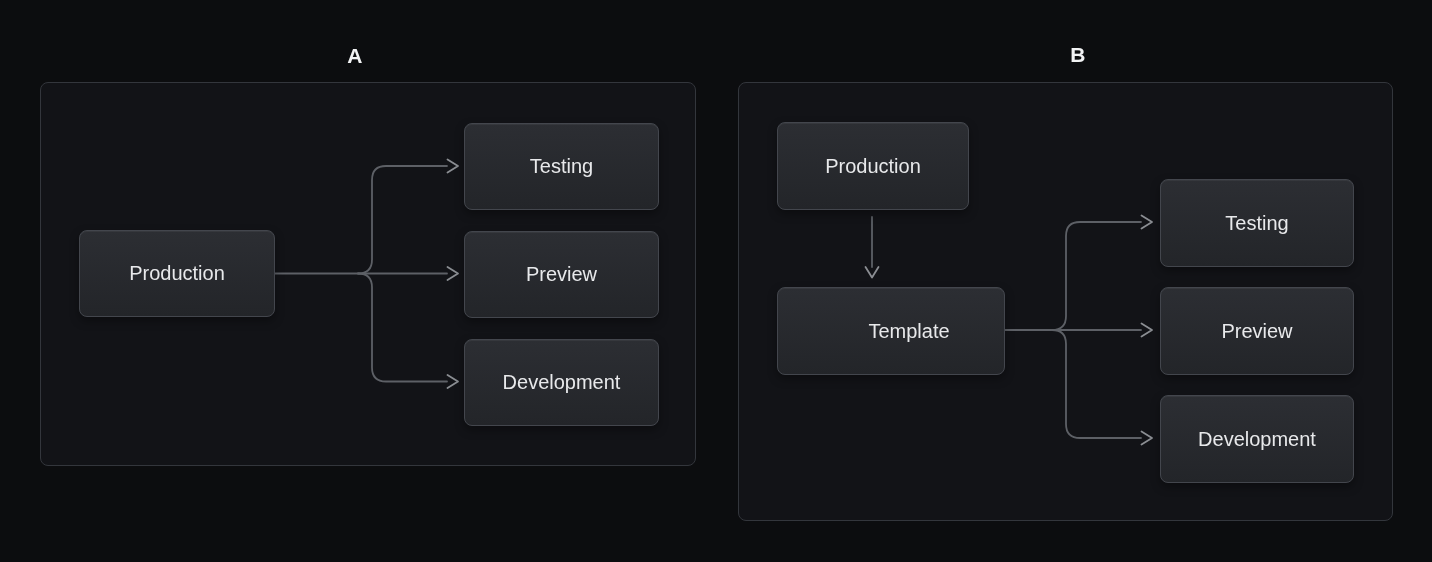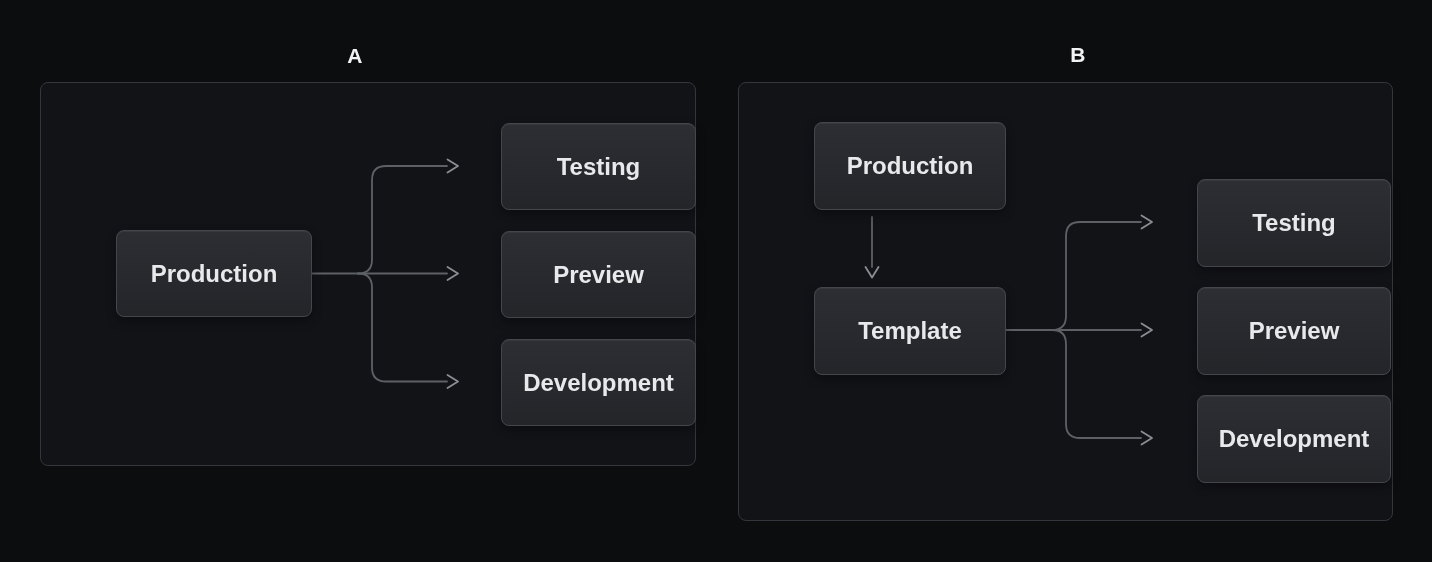--- a/index.html
+++ b/index.html
@@ -39,32 +39,31 @@
   .node {
     position: absolute;
     display: flex;
     align-items: center;
     justify-content: center;
     background: linear-gradient(180deg, #2c2e33 0%, #232529 100%);
     border: 1px solid #43464d;
     border-radius: 8px;
     box-shadow: inset 0 1px 0 rgba(255,255,255,0.05), 0 4px 10px rgba(0,0,0,0.35);
     color: #e8e9eb;
-    font-size: 24px;
-    font-weight: 700;
-    margin-left: 37px;
+    font-size: 20px;
+    font-weight: 400;
   }
   
   #node-a-production  { left: 79px;  top: 230px; width: 194px; height: 85px; }
   #node-a-testing     { left: 464px; top: 123px; width: 193px; height: 85px; }
   #node-a-preview     { left: 464px; top: 231px; width: 193px; height: 85px; }
   #node-a-development { left: 464px; top: 339px; width: 193px; height: 85px; }
   
   #node-b-production  { left: 777px;  top: 122px; width: 190px; height: 86px; }
-  #node-b-template    { left: 777px;  top: 287px; width: 190px; height: 86px; }
+  #node-b-template    { left: 777px;  top: 287px; width: 190px; height: 86px; padding-left: 36px; }
   #node-b-testing     { left: 1160px; top: 179px; width: 192px; height: 86px; }
   #node-b-preview     { left: 1160px; top: 287px; width: 192px; height: 86px; }
   #node-b-development { left: 1160px; top: 395px; width: 192px; height: 86px; }
 
   #edges {
     position: absolute;
     left: 0; top: 0;
     pointer-events: none;
   }
   .edge {

